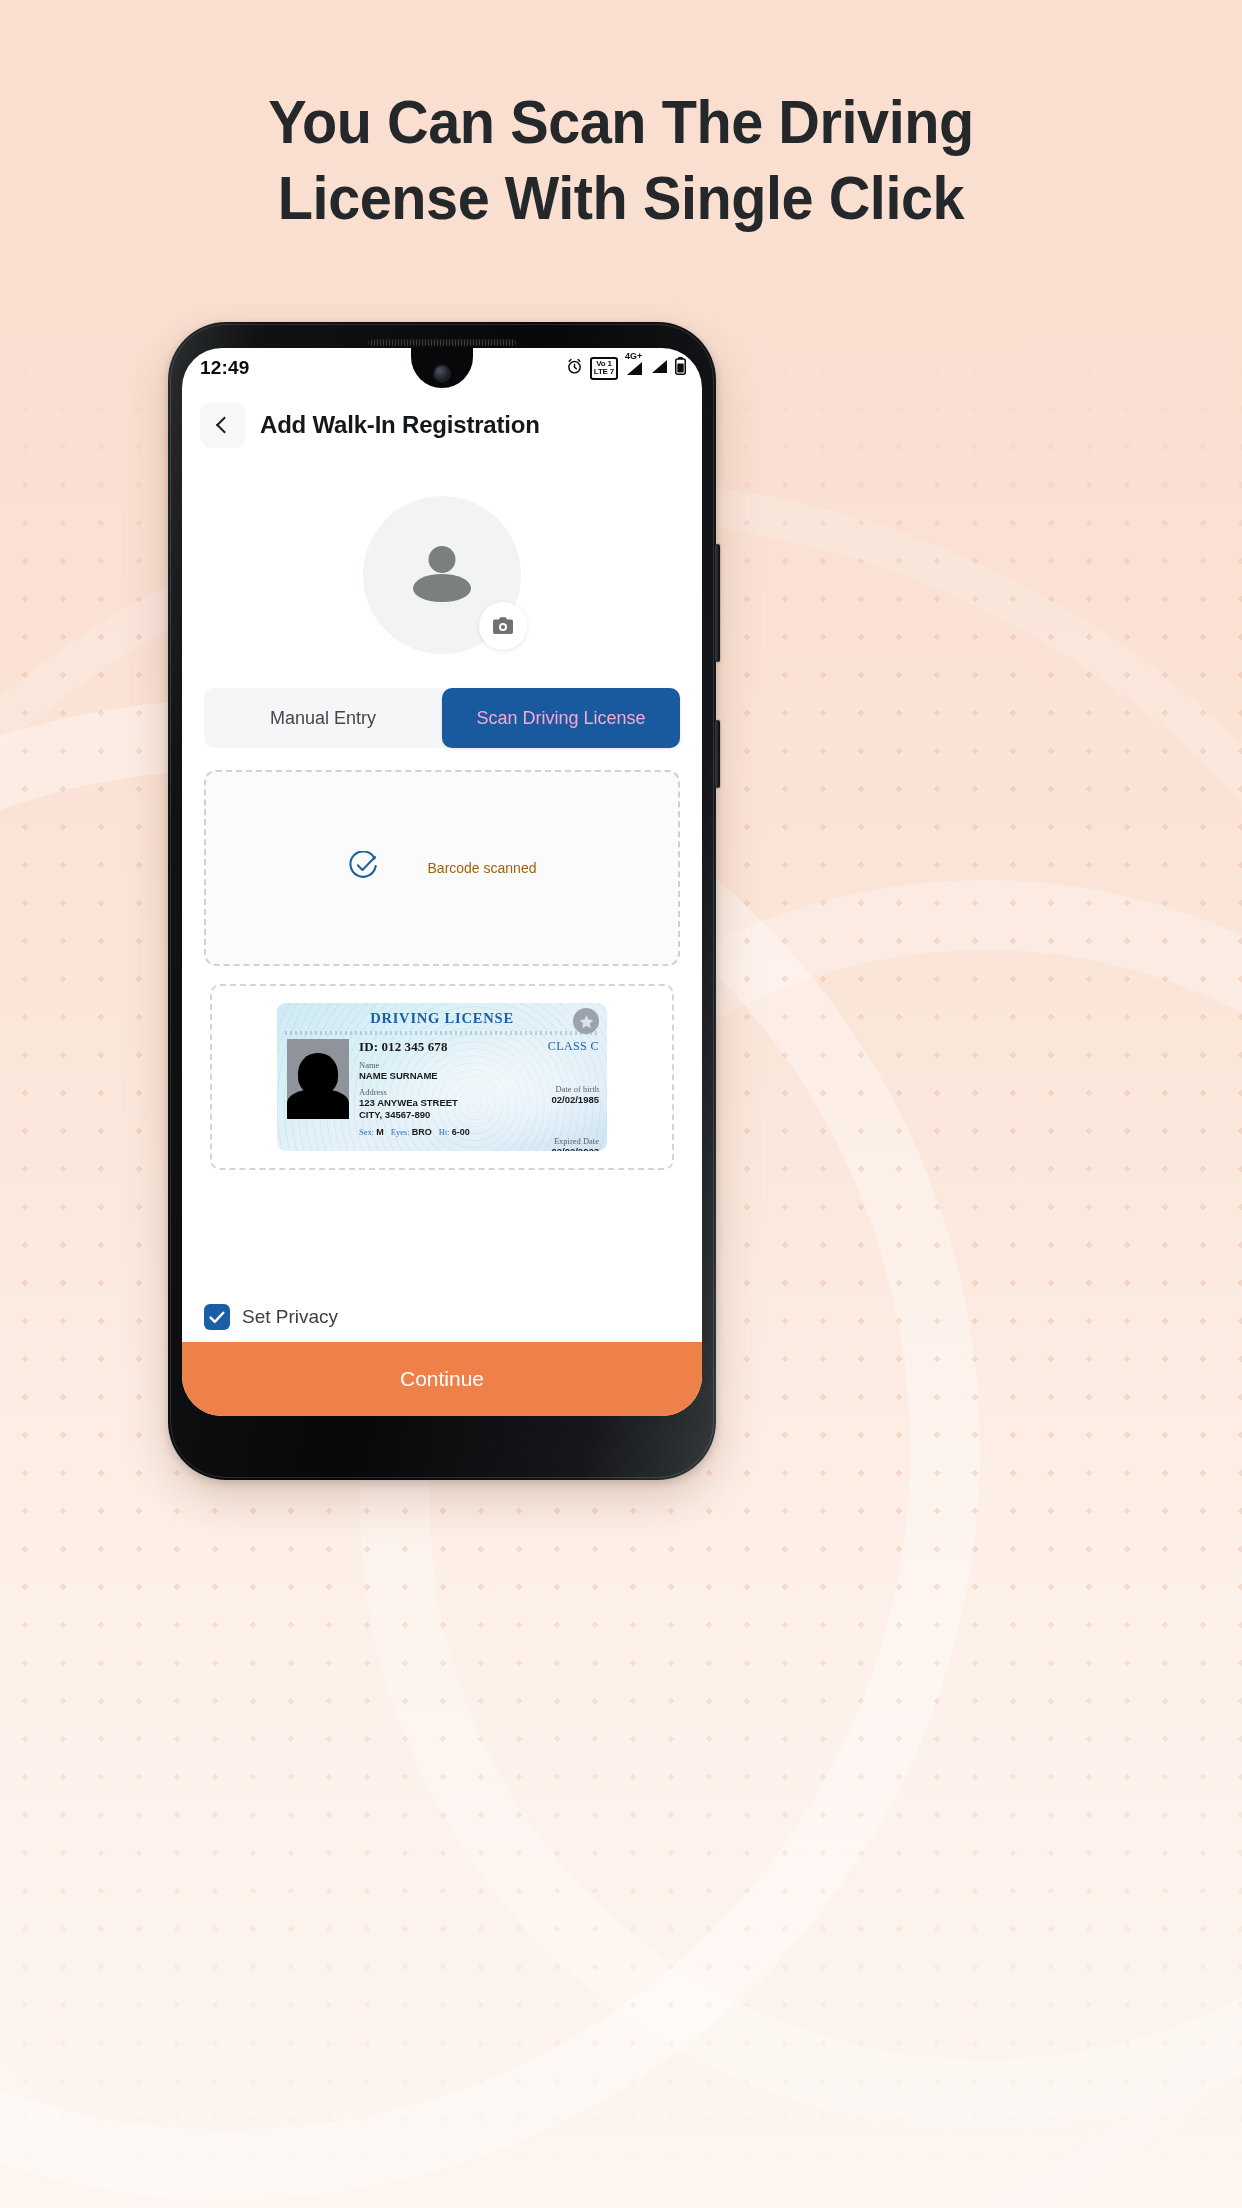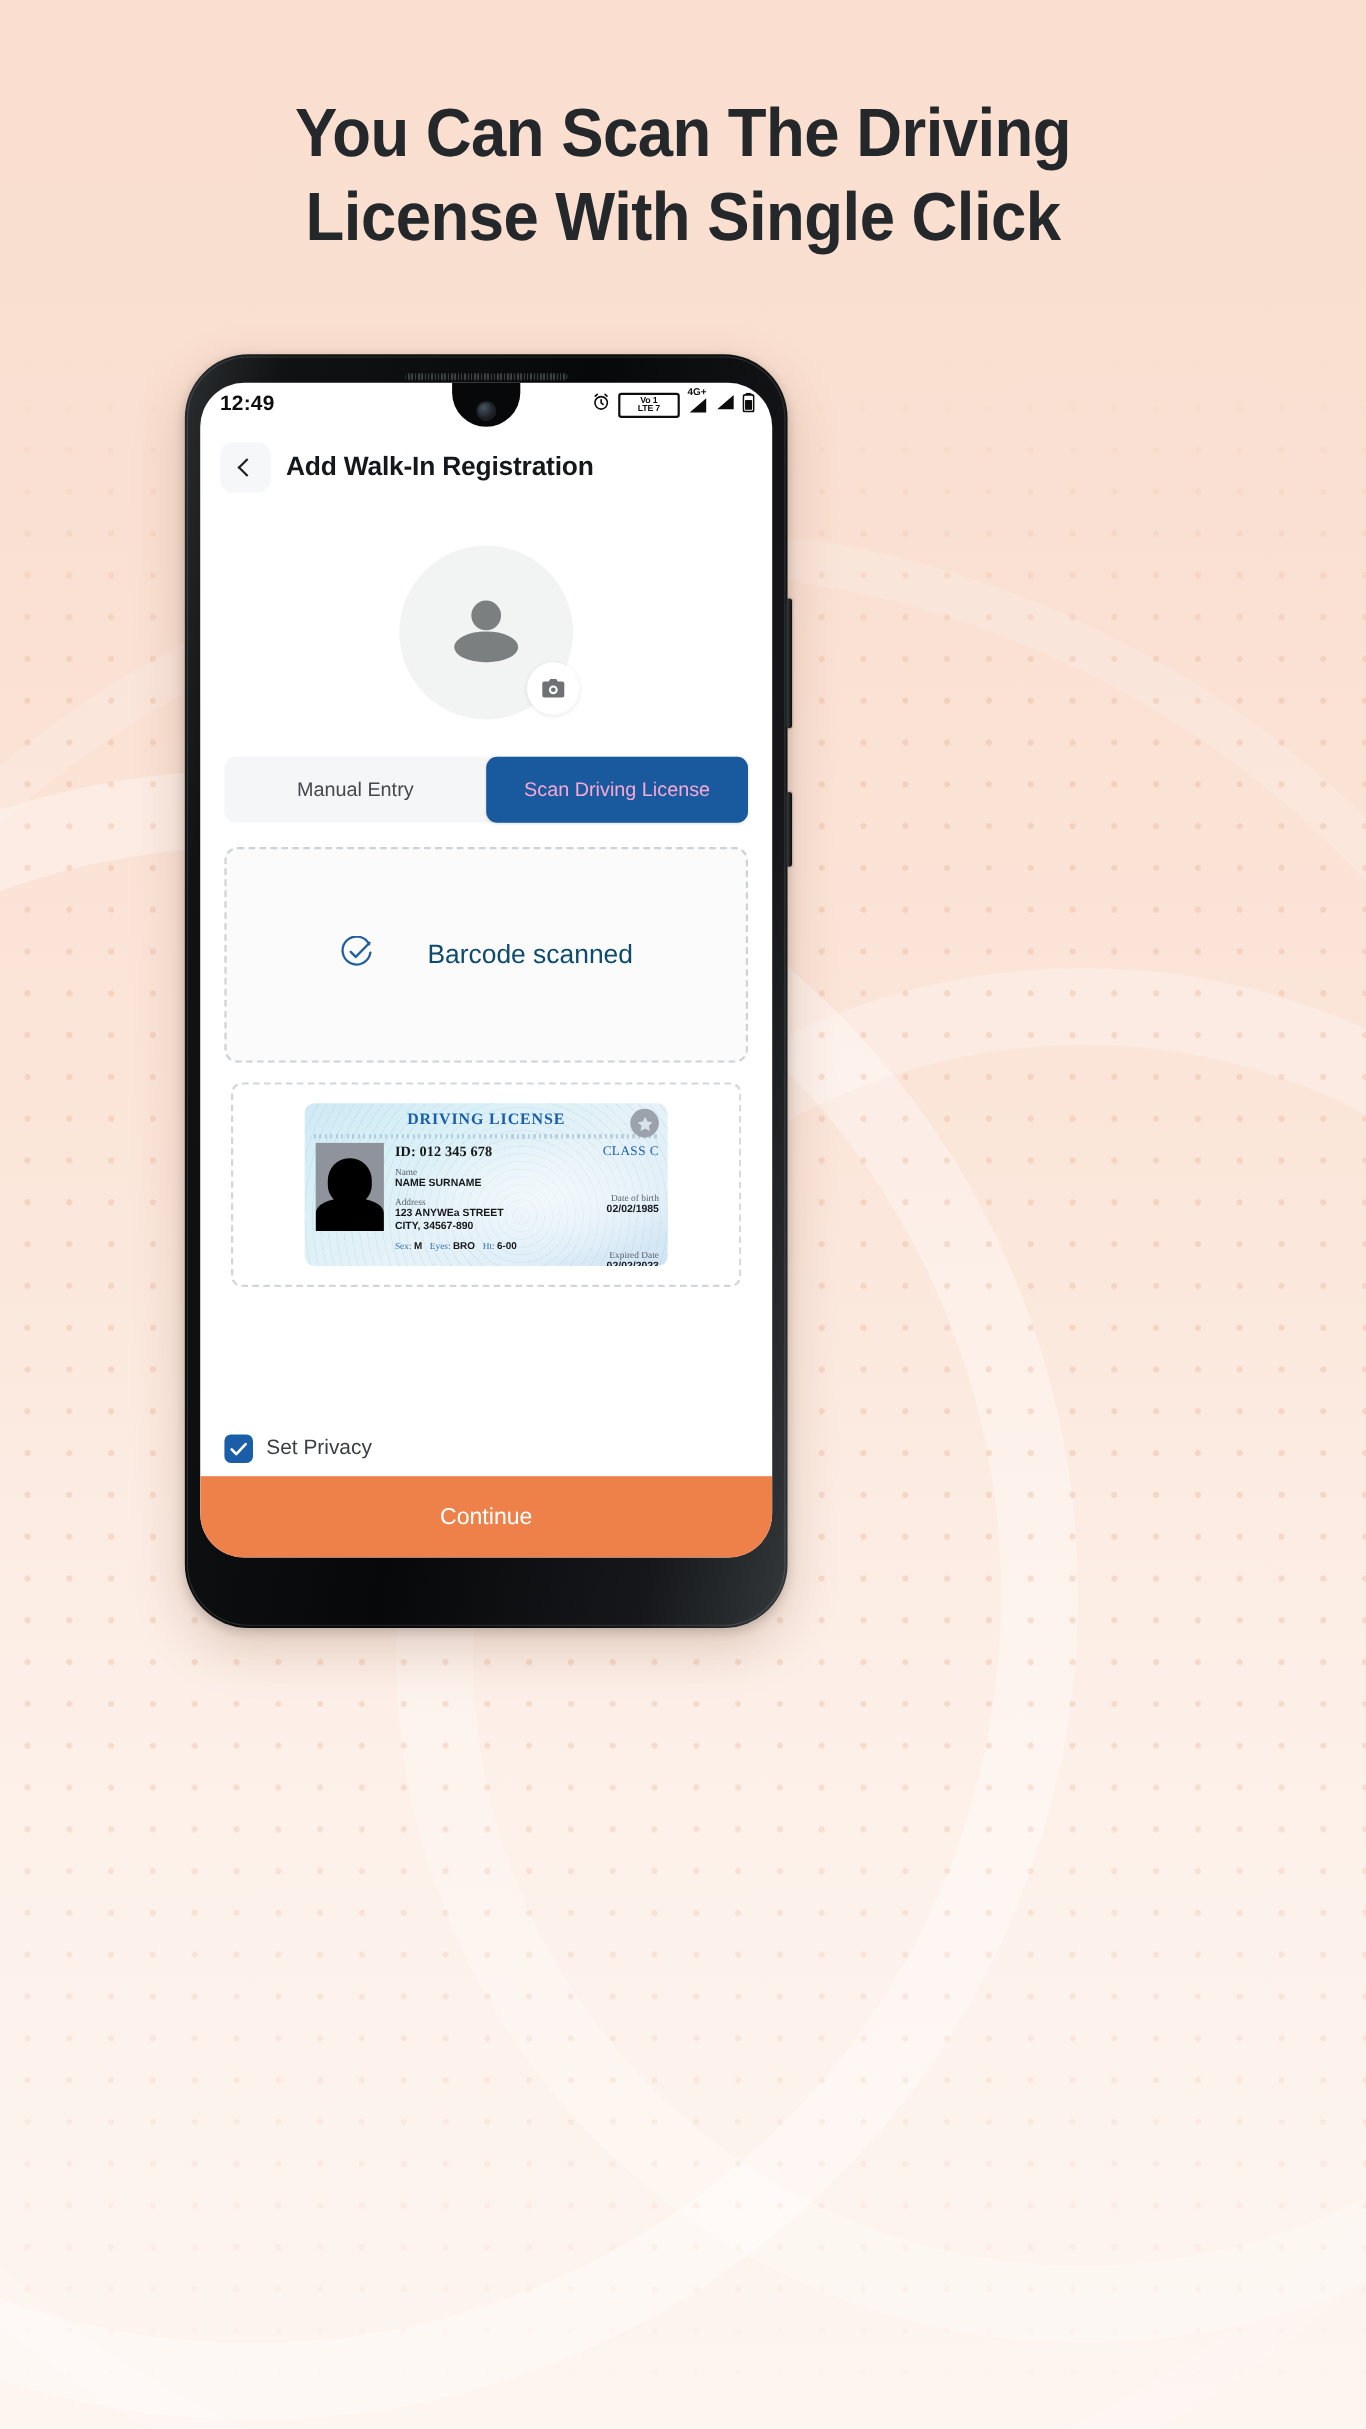--- a/index.html
+++ b/index.html
@@ -112,21 +112,21 @@
     padding: 0 16px 0 18px;
     color: #0d0d0d;
     z-index: 30;
   }
   .sb-time { font-size: 19px; font-weight: 600; letter-spacing: 0.2px; }
   .sb-icons { display: flex; align-items: center; gap: 7px; }
   .ic { display: block; }
   .volte-box {
     border: 2px solid #0d0d0d; border-radius: 3px;
     font-size: 8px; font-weight: 700; line-height: 8.5px;
-    padding: 1px 16px; text-align: center; letter-spacing: -0.2px;
+    padding: 1px 2px; text-align: center; letter-spacing: -0.2px;
   }
   .sig-wrap { display: flex; align-items: center; gap: 3px; position: relative; }
   .fourg { font-size: 9px; font-weight: 700; position: absolute; top: -10px; left: 0; }
 
   
   .app-header {
     position: absolute; top: 40px; left: 0; width: 100%;
     display: flex; align-items: center; gap: 14px;
     padding: 14px 18px 10px 18px;
   }
@@ -176,21 +176,21 @@
   
   .scanbox {
     position: absolute; top: 422px; left: 22px; right: 22px;
     height: 196px;
     border: 2px dashed #cfd2d4;
     border-radius: 12px;
     background: #fbfbfc;
     display: flex; align-items: center; justify-content: center;
     gap: 18px;
   }
-  .scan-label { font-size: 24px; color: #0c4a6e; margin-left: 32px; }
+  .scan-label { font-size: 14px; color: #a16207; margin-left: 32px; }
 
   
   .licensebox {
     position: absolute; top: 636px; left: 28px; right: 28px;
     height: 186px;
     border: 2px dashed #d3d6d8;
     border-radius: 10px;
     background: #ffffff;
     display: flex; align-items: center; justify-content: center;
   }

